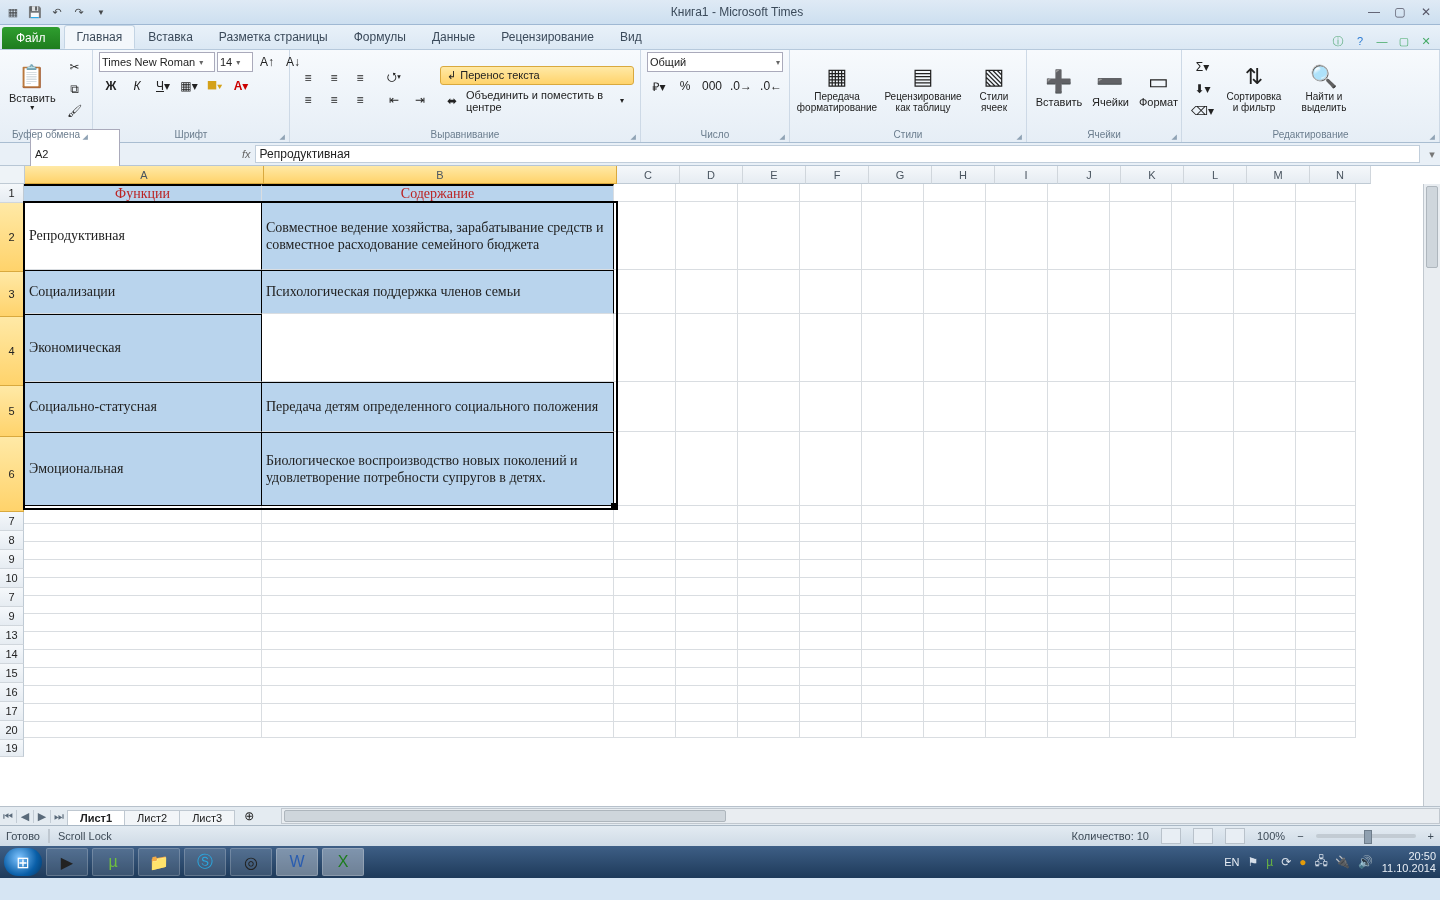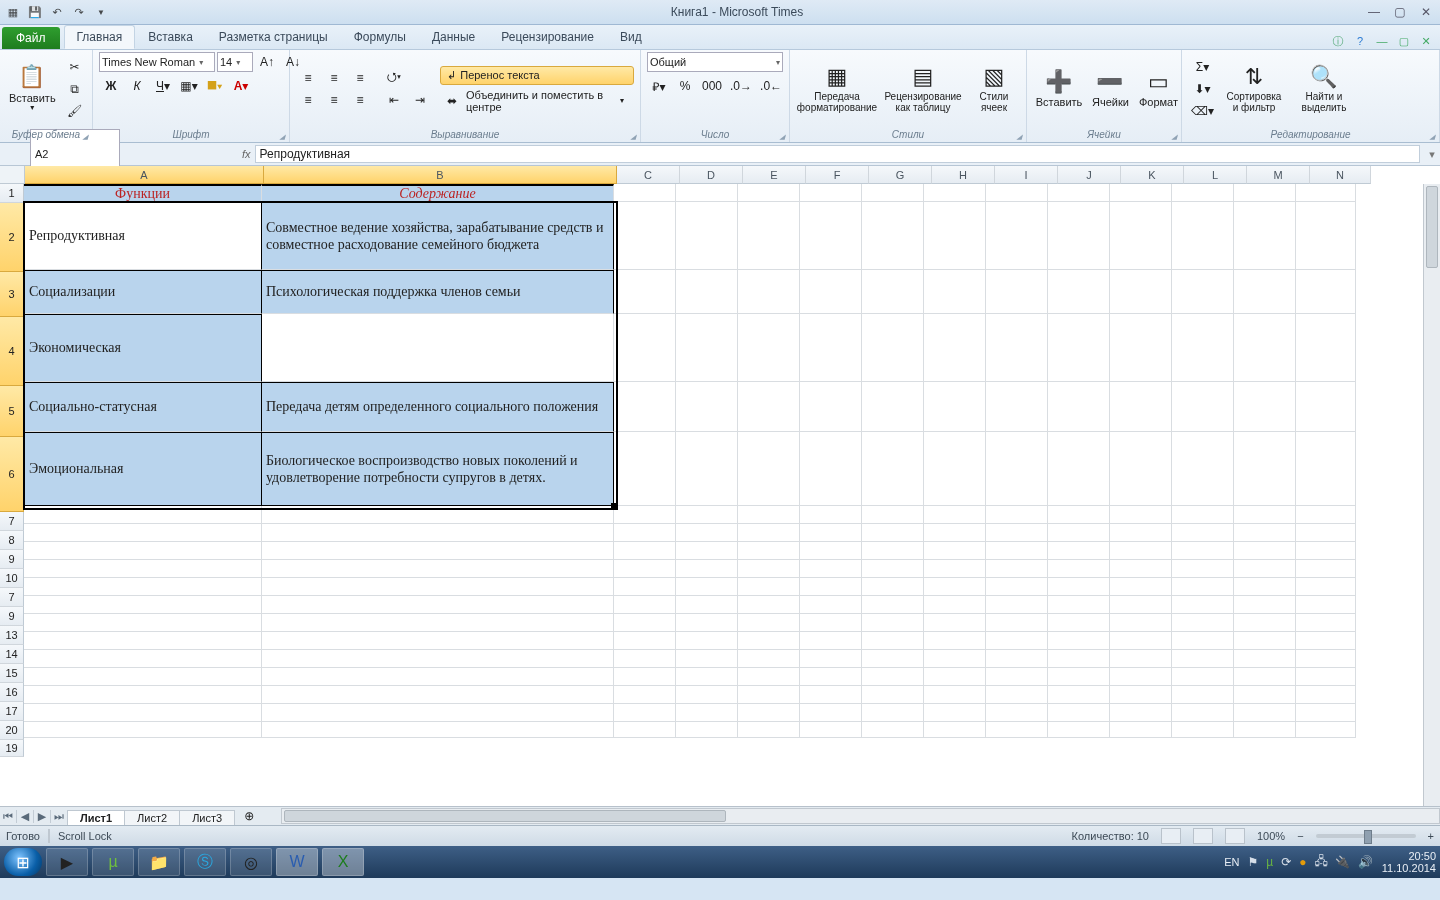--- a/index.html
+++ b/index.html
@@ -14,21 +14,21 @@
   .tabrow { height:24px; background:linear-gradient(#e9f1f9,#dbe8f4); display:flex; align-items:flex-end; padding-left:2px; border-bottom:1px solid #b6c9dc;}
   .file-tab { background:linear-gradient(#2f9e2f,#1e7d1e); color:#fff; padding:4px 14px; border-radius:3px 3px 0 0; margin-right:4px; font-size:12px;}
   .rtab { padding:4px 12px; color:#3b4a5a; font-size:12px; border:1px solid transparent;}
   .rtab.active { background:#f3f7fb; border-color:#c3d4e4 #c3d4e4 #f3f7fb #c3d4e4; border-radius:3px 3px 0 0;}
   .tabrow .rt-right { margin-left:auto; display:flex; align-items:center; gap:6px; padding-right:6px;}
   .rt-right span{ width:16px; height:16px; display:flex;align-items:center;justify-content:center; color:#4a6;}
   
   .ribbon { height:92px; background:linear-gradient(#f7fafd,#e6eef6); border-bottom:1px solid #a9bdd1; display:flex; }
   .group { border-right:1px solid #cdd9e6; display:flex; flex-direction:column; }
   .group-body { flex:1; display:flex; align-items:center; padding:2px 6px; gap:4px;}
-  .group-title { text-align:center; font-size:10px; color:#6b7d8e; padding:1px 0 2px; position:relative;font-style:italic;}
+  .group-title { text-align:center; font-size:10px; color:#6b7d8e; padding:1px 0 2px; position:relative;}
   .group-title::after{ content:"◢"; font-size:7px; position:absolute; right:4px; bottom:1px; color:#8fa2b4;}
   .big-btn { display:flex; flex-direction:column; align-items:center; justify-content:center; width:48px; height:66px; border:1px solid transparent; border-radius:3px; text-align:center; line-height:1.1; padding:2px;}
   .big-btn .ic{ font-size:22px; margin-bottom:2px;}
   .mini { display:flex; flex-direction:column; gap:2px;}
   .mini-row{ display:flex; gap:2px; align-items:center;}
   .small-btn { min-width:18px; height:18px; border:1px solid transparent; display:flex; align-items:center; justify-content:center; font-size:12px; padding:0 2px; border-radius:2px;}
   .combo { height:18px; border:1px solid #aab; background:#fff; display:flex; align-items:center; padding:0 2px; font-size:11px;}
   .combo .dd{ margin-left:4px; font-size:8px; color:#666;}
   .wrap-btn { background:linear-gradient(#ffe9a6,#ffd36b); border:1px solid #d9a93e; padding:2px 6px; border-radius:3px; display:flex; align-items:center; gap:4px;}
   
@@ -587,21 +587,21 @@
         <div class="cell " style="left: 776px; top: 538px; width: 62px; height: 16px;"></div>
         <div class="cell " style="left: 838px; top: 538px; width: 62px; height: 16px;"></div>
         <div class="cell " style="left: 900px; top: 538px; width: 62px; height: 16px;"></div>
         <div class="cell " style="left: 962px; top: 538px; width: 62px; height: 16px;"></div>
         <div class="cell " style="left: 1024px; top: 538px; width: 62px; height: 16px;"></div>
         <div class="cell " style="left: 1086px; top: 538px; width: 62px; height: 16px;"></div>
         <div class="cell " style="left: 1148px; top: 538px; width: 62px; height: 16px;"></div>
         <div class="cell " style="left: 1210px; top: 538px; width: 62px; height: 16px;"></div>
         <div class="cell " style="left: 1272px; top: 538px; width: 60px; height: 16px;"></div>
         <div class="cell headerc selblue" style="left: 0px; top: 0px; width: 238px; height: 18px; border-top: 2px solid rgb(0, 0, 0);">Функции</div>
-        <div class="cell headerc selblue" style="left: 238px; top: 0px; width: 352px; height: 18px; border-top: 2px solid rgb(0, 0, 0); font-style: italic;">Содержание</div>
+        <div class="cell headerc selblue" style="left: 238px; top: 0px; width: 352px; height: 18px; border-top: 2px solid rgb(0, 0, 0);">Содержание</div>
         <div class="cell active" style="left: 0px; top: 18px; width: 238px; height: 68px; border-top: 1px solid rgb(0, 0, 0); border-left: 1px solid rgb(0, 0, 0); border-right: 1px solid rgb(0, 0, 0); white-space: normal;">Репродуктивная</div>
         <div class="cell selblue" style="left: 238px; top: 18px; width: 352px; height: 68px; border-top: 1px solid rgb(0, 0, 0); border-right: 1px solid rgb(0, 0, 0); white-space: normal; line-height: 1.25;">Совместное ведение хозяйства, зарабатывание средств и совместное расходование семейного бюджета</div>
         <div class="cell selblue" style="left: 0px; top: 86px; width: 238px; height: 44px; border-top: 1px solid rgb(0, 0, 0); border-left: 1px solid rgb(0, 0, 0); border-right: 1px solid rgb(0, 0, 0); white-space: normal;">Социализации</div>
         <div class="cell selblue" style="left: 238px; top: 86px; width: 352px; height: 44px; border-top: 1px solid rgb(0, 0, 0); border-right: 1px solid rgb(0, 0, 0); white-space: normal; line-height: 1.25;">Психологическая поддержка членов семьи</div>
         <div class="cell selblue" style="left: 0px; top: 130px; width: 238px; height: 68px; border-top: 1px solid rgb(0, 0, 0); border-left: 1px solid rgb(0, 0, 0); border-right: 1px solid rgb(0, 0, 0); white-space: normal;">Экономическая</div>
         <div class="cell selblue" style="left: 0px; top: 198px; width: 238px; height: 50px; border-top: 1px solid rgb(0, 0, 0); border-left: 1px solid rgb(0, 0, 0); border-right: 1px solid rgb(0, 0, 0); white-space: normal;">Социально-статусная</div>
         <div class="cell selblue" style="left: 238px; top: 198px; width: 352px; height: 50px; border-top: 1px solid rgb(0, 0, 0); border-right: 1px solid rgb(0, 0, 0); white-space: normal; line-height: 1.25;">Передача детям определенного социального положения</div>
         <div class="cell selblue" style="left: 0px; top: 248px; width: 238px; height: 74px; border-width: 1px; border-style: solid; border-color: rgb(0, 0, 0); white-space: normal;">Эмоциональная</div>
         <div class="cell selblue" style="left: 238px; top: 248px; width: 352px; height: 74px; border-top: 1px solid rgb(0, 0, 0); border-right: 1px solid rgb(0, 0, 0); white-space: normal; line-height: 1.25; border-bottom: 1px solid rgb(0, 0, 0);">Биологическое воспроизводство новых поколений и удовлетворение потребности супругов в детях.</div>
         <div class="thick-sel" style="left: -1px; top: 17px; width: 591px; height: 305px;"></div>

